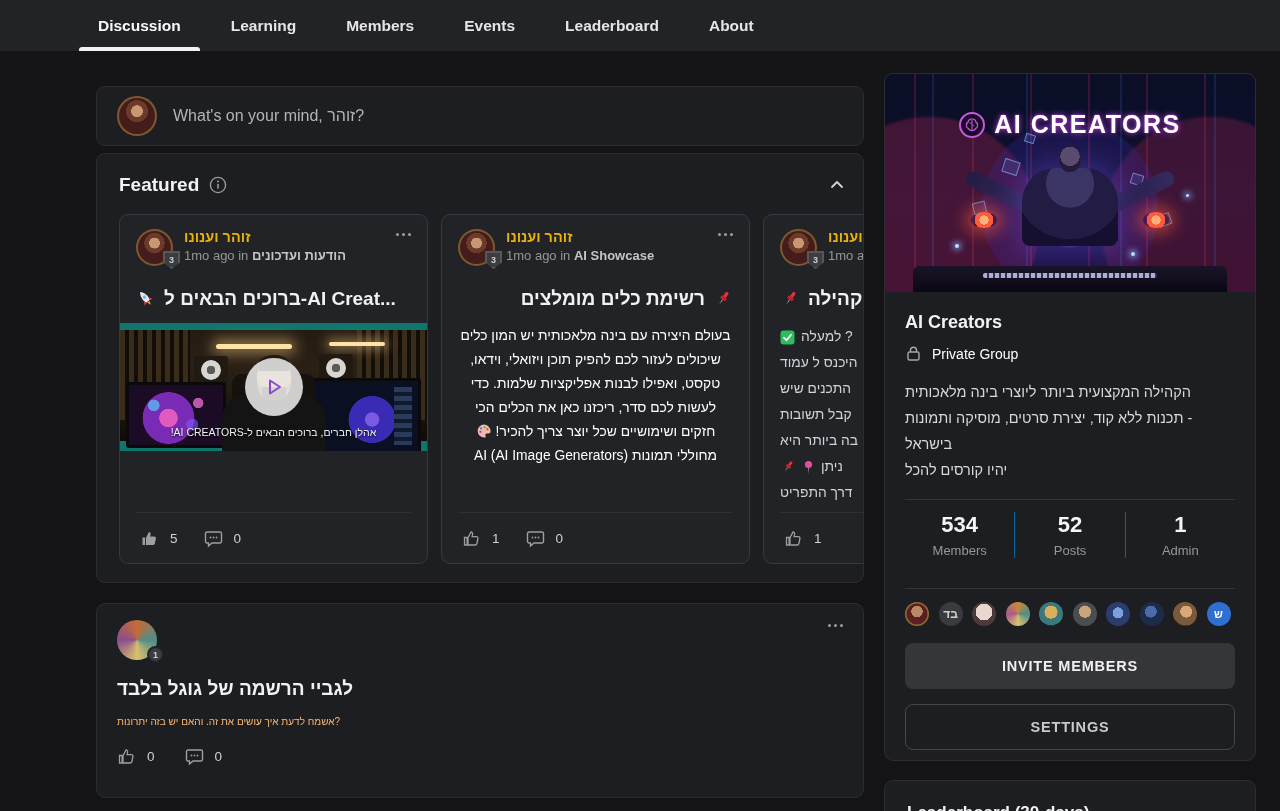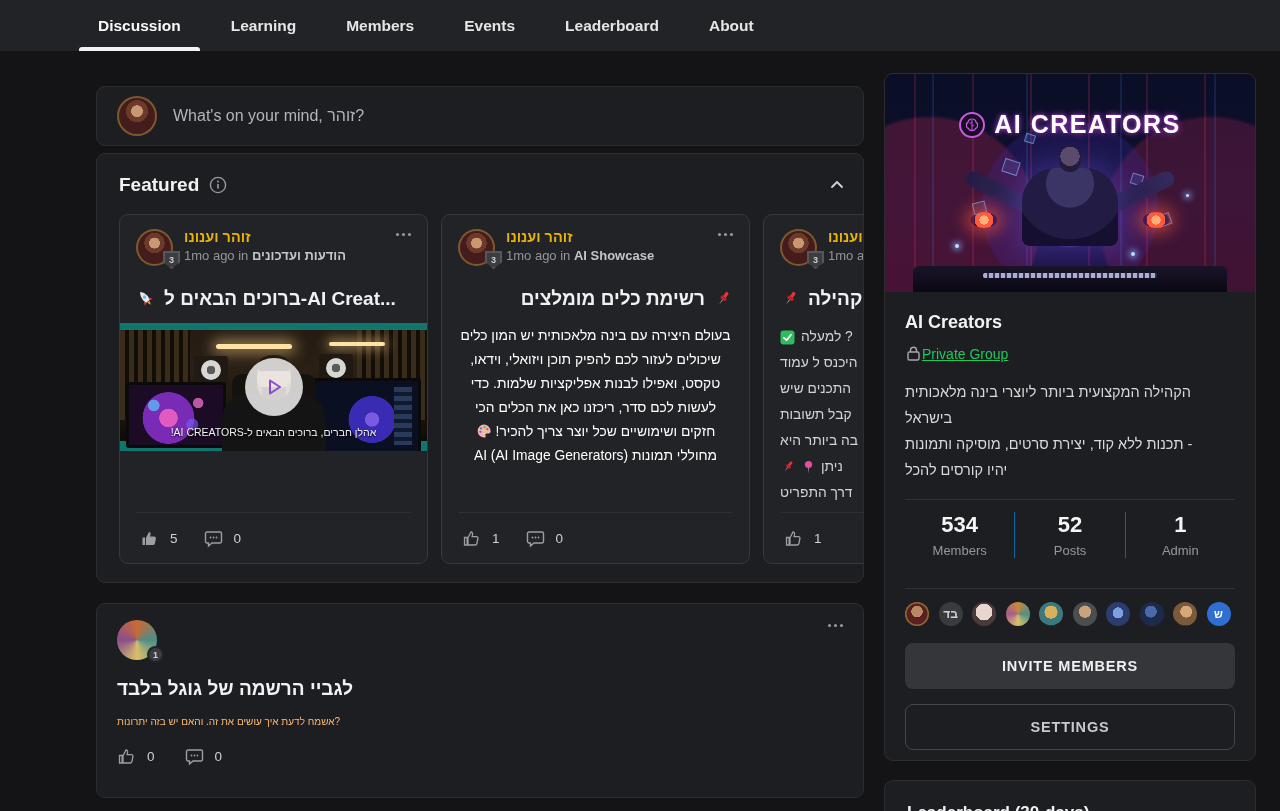--- a/index.html
+++ b/index.html
@@ -140,21 +140,21 @@
   .b-line1 { position:absolute; top:12px; left:0; right:0; text-align:center; font-size:15px; font-weight:700;
     color:#fff; text-shadow:0 1px 3px #000; direction:rtl; }
   .b-line2 { position:absolute; top:36px; left:0; right:0; display:flex; align-items:center; justify-content:center; gap:9px; }
   .brain-badge { width:26px; height:26px; border-radius:50%; border:2px solid #c55ae0; background:#1a0b26;
     display:flex; align-items:center; justify-content:center; }
   .b-title { font-size:25px; font-weight:700; letter-spacing:1.5px; color:#fff;
     text-shadow:0 0 6px rgba(190,70,230,.9), 0 2px 2px #2a0b3a, 0 0 2px #b04ad0; }
 
   .g-info { padding:20px 20px 0; }
   .g-name { font-size:18px; font-weight:700; color:#f2f2f3; }
-  .g-priv { margin-top:12px; display:flex; align-items:center; font-size:14px; color:#22c55e;text-decoration:underline; }
+  .g-priv { margin-top:12px; display:flex; align-items:center; gap:10px; font-size:14px; color:#ffffff; }
   .g-desc { margin-top:17px; font-size:14.5px; line-height:26px; color:#d8d9db; }
   .g-div { margin:16px 0 0; border-top:1px solid #323337; }
   .stats { display:flex; padding:12px 0 14px; }
   .stat { flex:1; text-align:center; cursor:pointer; }
   .stat + .stat { border-left:1px solid #0369a1; }
   .s-val { font-size:22px; font-weight:700; color:#f5f5f6; }
   .s-lab { margin-top:5px; font-size:13px; color:#96979b; }
   .mrow { display:flex; gap:9.5px; padding:13px 0 2px; }
   .mav { width:24px; height:24px; border-radius:50%; display:flex; align-items:center; justify-content:center;
     font-size:12px; font-weight:700; color:#cfd0d3; cursor:pointer; }
@@ -511,22 +511,22 @@
       <span class="ic">
         <svg width="17" height="17" viewBox="0 0 17 17">
             <rect x="3" y="7" width="11" height="8" rx="1.6" fill="none" stroke="#a7a8ab" stroke-width="1.4"></rect>
             <path d="M5.5 7 V5.2 a3 3 0 0 1 6 0 V7" fill="none" stroke="#a7a8ab" stroke-width="1.4"></path>
           </svg>
       </span>
       <span>Private Group</span>
     </div>
     <div class="g-desc">
       <div>הקהילה המקצועית ביותר ליוצרי בינה מלאכותית</div>
+      <div>תכנות ללא קוד, יצירת סרטים, מוסיקה ותמונות -</div>
       <div>בישראל</div>
-      <div>תכנות ללא קוד, יצירת סרטים, מוסיקה ותמונות -</div>
       <div>יהיו קורסים להכל</div>
     </div>
     <div class="g-div"></div>
     <div class="stats">
       <div class="stat">
         <div class="s-val">534</div>
         <div class="s-lab">Members</div>
       </div>
       <div class="stat">
         <div class="s-val">52</div>

